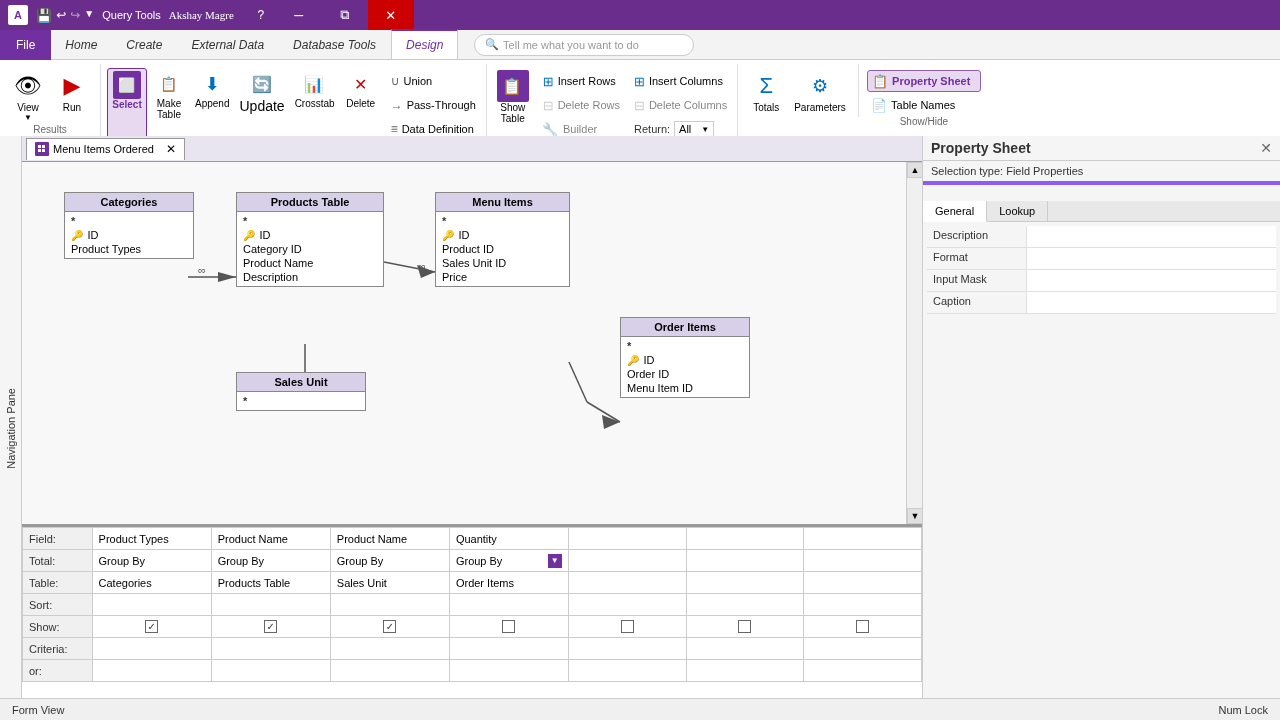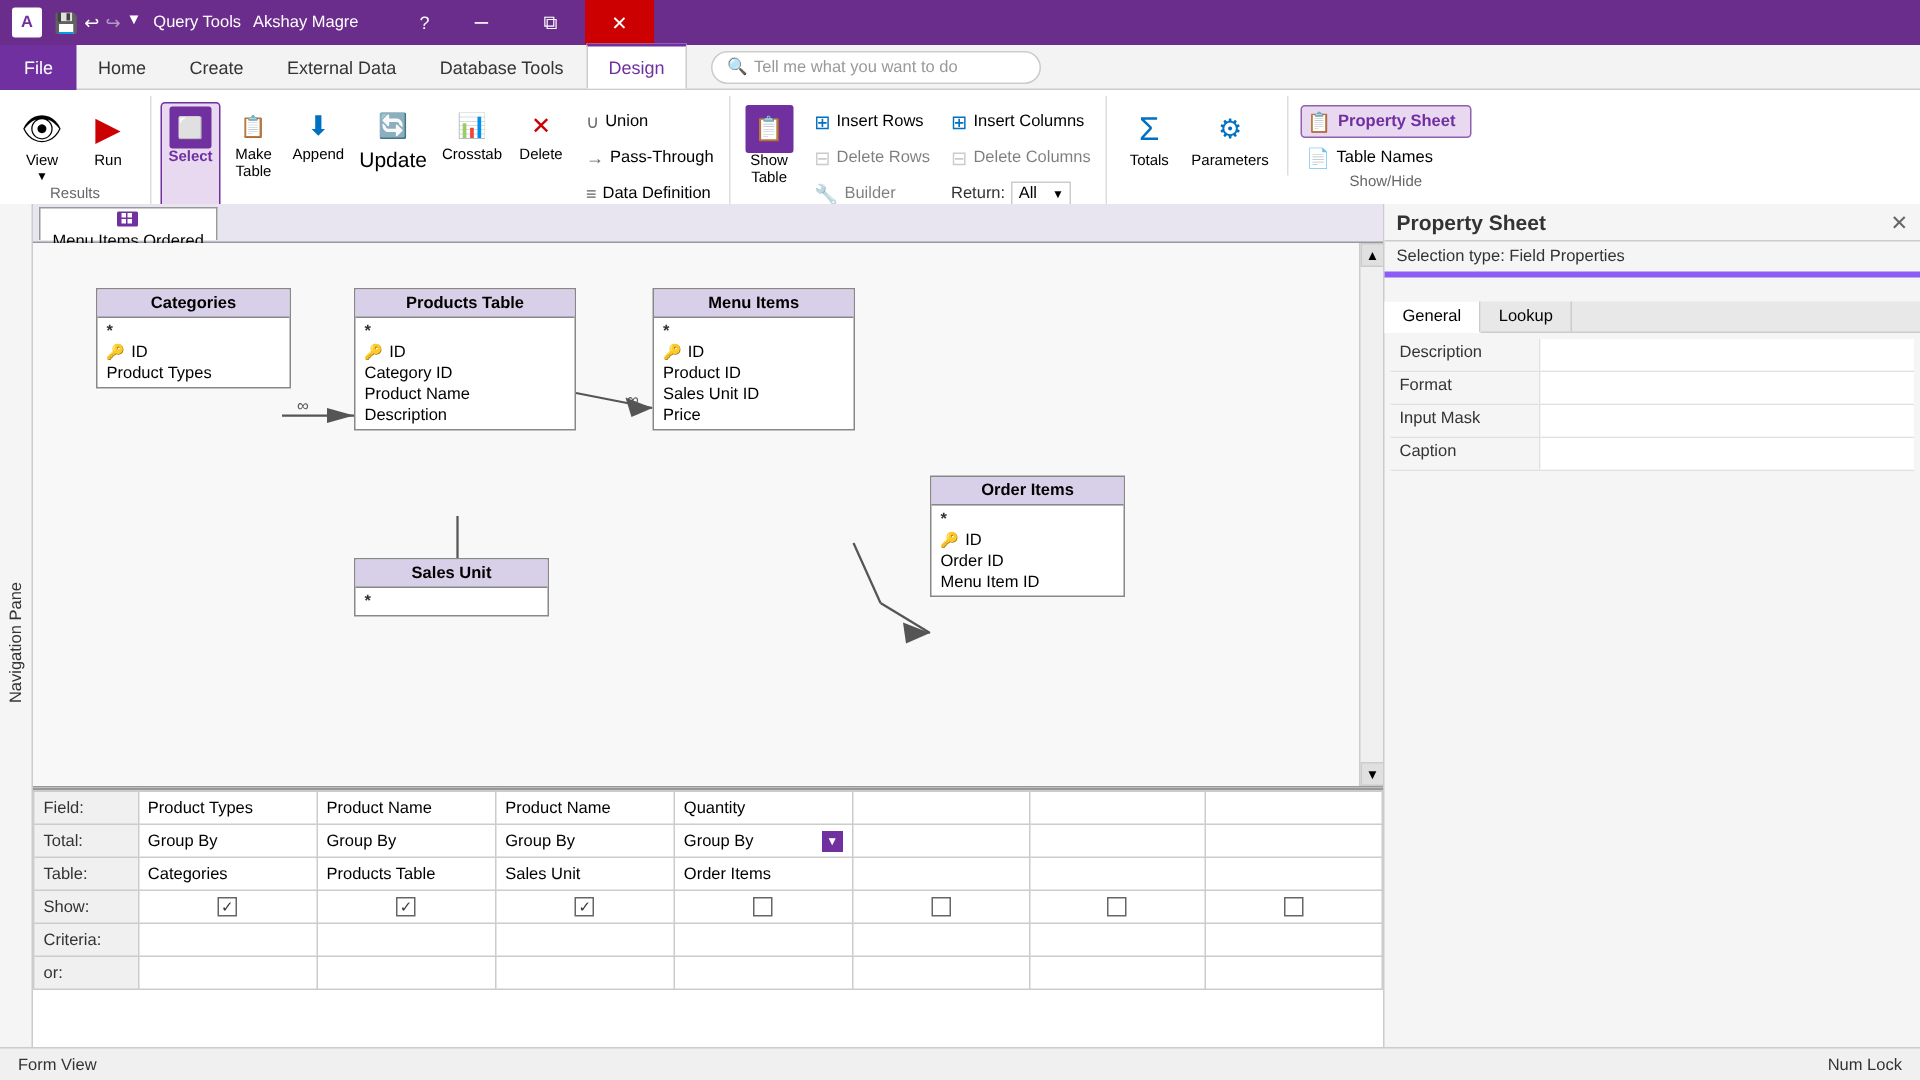--- a/index.html
+++ b/index.html
@@ -9,37 +9,37 @@
     #title-bar {
       height: 30px;
       background: #6b2d8b;
       display: flex;
       align-items: center;
       padding: 0 8px;
       color: white;
       font-size: 12px;
     }
     #ribbon-tabs { display: flex; background: #f3f3f3; border-bottom: 1px solid #ccc; height: 30px; }
-    .ribbon-tab { padding: 0 14px; height: 30px; display: flex; align-items: center; cursor: pointer; font-size: 12px; color: #333; border-right: 1px solid transparent; }
+    .ribbon-tab { padding: 0 14px; height: 30px; display: flex; align-items: center; cursor: pointer; font-size: 12px; color: #333; border-right: 1px solid transparent; font-style: italic; }
     .ribbon-tab.active { background: #fff; color: #7030a0; border-top: 2px solid #7030a0; border-left: 1px solid #ccc; border-right: 1px solid #ccc; margin-top: -1px; }
     #ribbon-content { display: flex; padding: 2px 4px; height: 88px; align-items: flex-start; }
     .ribbon-btn { display: flex; flex-direction: column; align-items: center; cursor: pointer; padding: 2px 4px; border-radius: 3px; min-width: 40px; }
     .ribbon-btn-sm { display: flex; align-items: center; gap: 4px; cursor: pointer; padding: 2px 4px; border-radius: 3px; height: 22px; }
 
     
     #nav-pane { position: absolute; left: 0; top: 136px; width: 22px; background: #f5f5f5; border-right: 1px solid #ccc; bottom: 0; display: flex; align-items: center; justify-content: center; cursor: pointer; }
     #nav-pane-label { writing-mode: vertical-rl; transform: rotate(180deg); font-size: 11px; color: #333; }
 
     
     #main { position: absolute; left: 22px; top: 136px; right: 0; bottom: 0; display: flex; }
 
     
     #query-designer { flex: 1; display: flex; flex-direction: column; background: #f0f0f0; }
     #qd-header { background: #e8e4f0; border-bottom: 1px solid #999; display: flex; align-items: center; padding: 0 4px; height: 26px; gap: 6px; }
-    #qd-tab { display: flex; align-items: center; gap: 4px; background: #fff; border: 1px solid #999; border-bottom: none; padding: 2px 8px; height: 22px; font-size: 11px; flex-direction: column; }
+    #qd-tab { display: flex; align-items: center; gap: 4px; background: #fff; border: 1px solid #999; border-bottom: none; padding: 2px 8px; height: 22px; font-size: 11px; }
 
     
     #diagram-area { flex: 1; background: #f8f8f8; position: relative; overflow: hidden; border-bottom: 1px solid #999; }
     .table-box { position: absolute; background: #fff; border: 1px solid #888; font-size: 11px; }
     .table-box .table-header { background: #d8d0e8; padding: 3px 8px; font-weight: bold; font-size: 11px; border-bottom: 1px solid #888; text-align: center; }
     .table-box .table-body { padding: 2px 6px; }
     .table-box .field-row { display: flex; align-items: center; gap: 4px; padding: 1px 0; font-size: 11px; }
     .pk-icon { color: #c8a000; font-size: 10px; }
     .asterisk { font-weight: bold; color: #333; }
 
@@ -88,21 +88,21 @@
 
 <div id="title-bar">
   <div style="width:20px;height:20px;background:white;border-radius:2px;margin-right:8px;display:flex;align-items:center;justify-content:center;font-size:11px;font-weight:bold;color:#7030a0;">A</div>
   <div style="display:flex;gap:4px;margin-right:8px;">
     <span style="color:white;cursor:pointer;font-size:13px;">💾</span>
     <span style="color:white;cursor:pointer;font-size:12px;">↩</span>
     <span style="color:white;cursor:pointer;font-size:12px;opacity:0.5;">↪</span>
     <span style="color:white;cursor:pointer;font-size:10px;">▼</span>
   </div>
   <div style="font-size:11px;margin-right:8px;">Query Tools</div>
-  <div style="margin-right:29px;font-size:11px;">Akshay Magre</div>
+  <div style="margin-right:12px;font-size:11px;font-family:Liberation Serif, serif;">Akshay Magre</div>
   <div style="width:30px;height:30px;display:flex;align-items:center;justify-content:center;cursor:pointer;">?</div>
   <div style="width:46px;height:30px;display:flex;align-items:center;justify-content:center;cursor:pointer;font-size:16px;">–</div>
   <div style="width:46px;height:30px;display:flex;align-items:center;justify-content:center;cursor:pointer;font-size:13px;">⧉</div>
   <div style="width:46px;height:30px;display:flex;align-items:center;justify-content:center;cursor:pointer;font-size:13px;background:#c00;color:white;">✕</div>
 </div>
 
 <div id="ribbon-tabs" style="display:flex;background:#f3f3f3;border-bottom:1px solid #ccc;height:30px;">
   <div style="background:#7030a0;color:white;padding:0 16px;height:30px;display:flex;align-items:center;font-size:12px;cursor:pointer;">File</div>
   <div class="ribbon-tab">Home</div>
   <div class="ribbon-tab">Create</div>
@@ -418,20 +418,30 @@
             <th class="grid-label-col">Table:</th>
             <td>Categories</td>
             <td>Products Table</td>
             <td>Sales Unit</td>
             <td>Order Items</td>
             <td></td>
             <td></td>
             <td></td>
           </tr>
           <tr>
+            <th class="grid-label-col">Sort:</th>
+            <td></td>
+            <td></td>
+            <td></td>
+            <td></td>
+            <td></td>
+            <td></td>
+            <td></td>
+          </tr>
+          <tr>
             <th class="grid-label-col">Show:</th>
             <td>
                   <div class="checkbox-cell">
                     <div class="cb checked"></div>
                   </div>
                 </td>
             <td>
                   <div class="checkbox-cell">
                     <div class="cb checked"></div>
                   </div>

